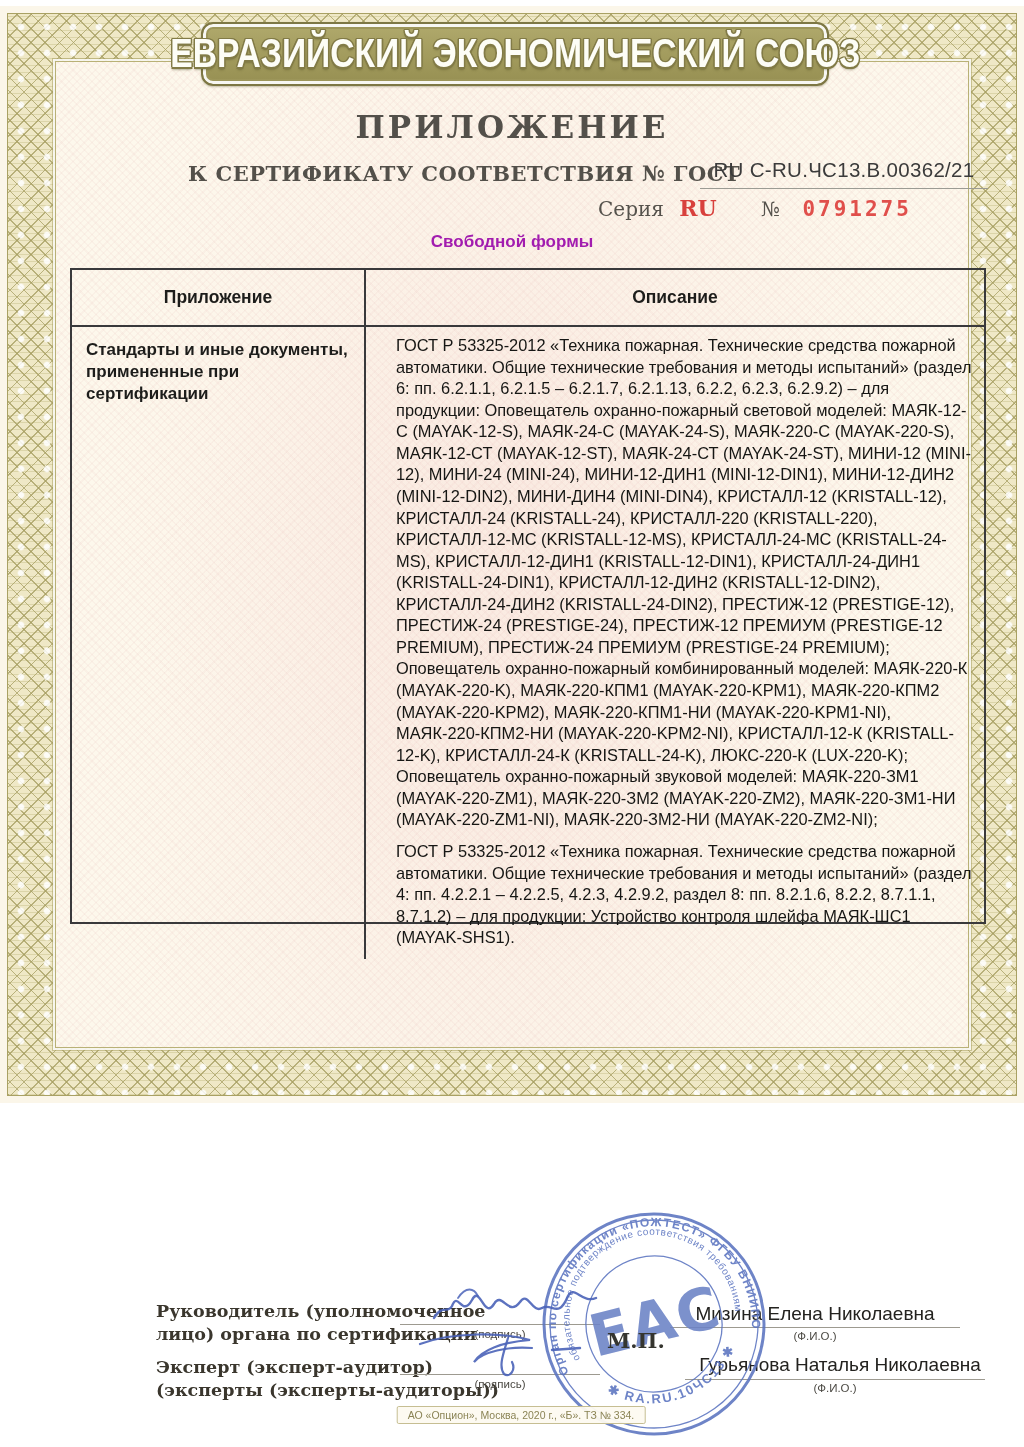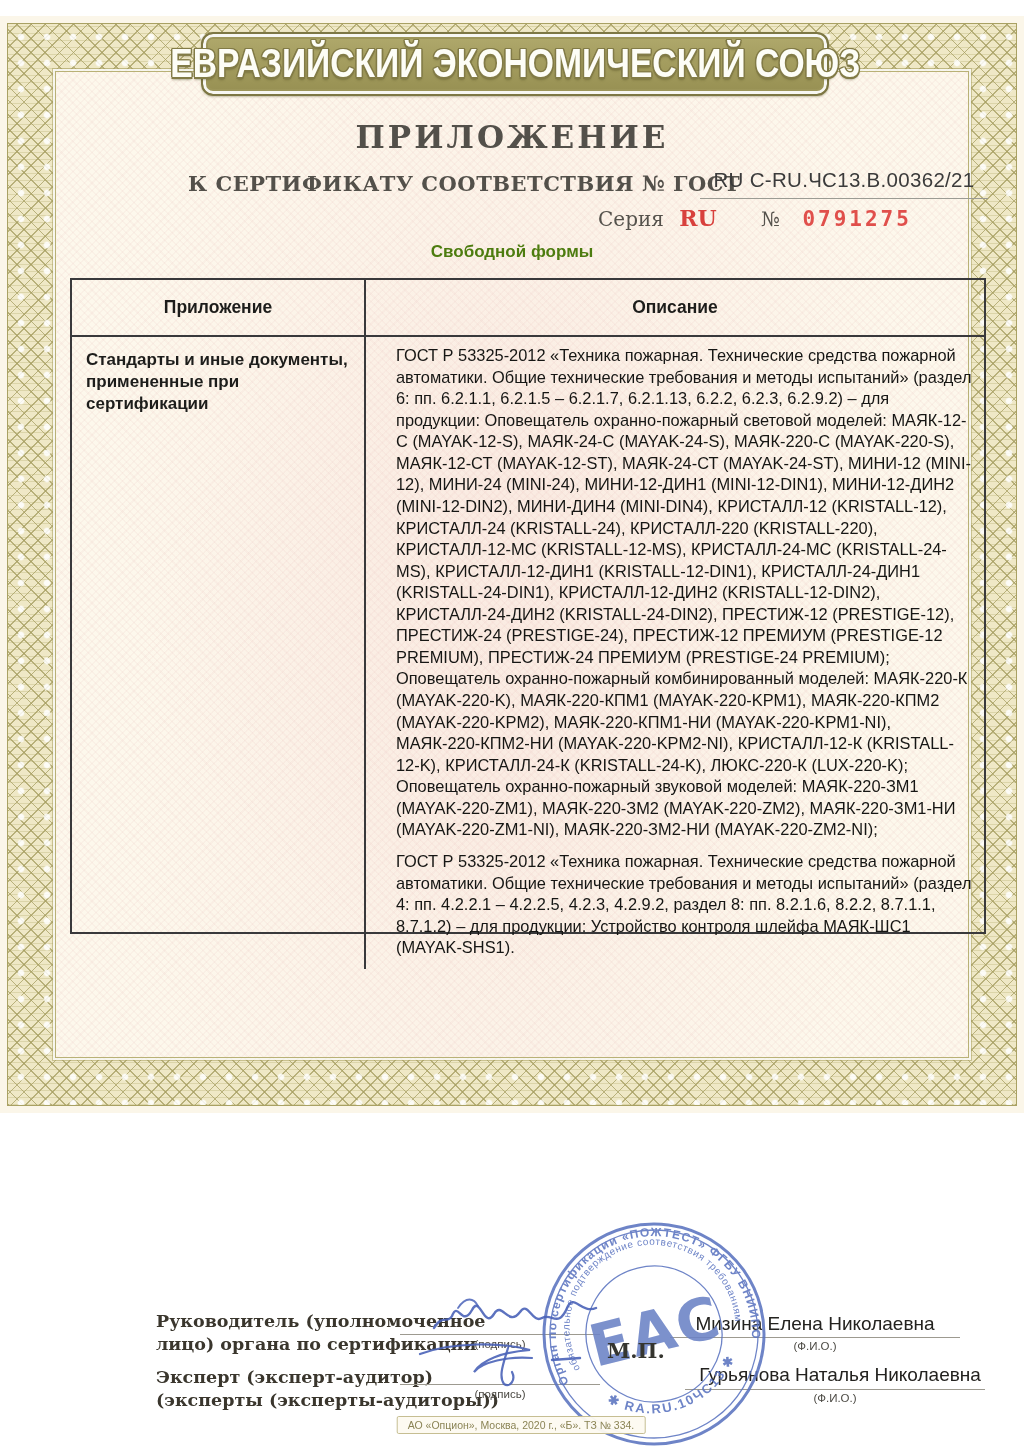--- a/index.html
+++ b/index.html
@@ -1,19 +1,19 @@
 <!DOCTYPE html>
 <html><head>
 <meta charset="utf-8">
 <style>
   * { margin:0; padding:0; box-sizing:border-box; }
   html,body { width:1024px; height:1447px; }
   body { font-family:"Liberation Sans", sans-serif; background:#ffffff; position:relative; overflow:hidden; }
 
-  .page { position:absolute; left:0; top:16px; width:1024px; height:1097px; background:#fbf6e9;padding-left:37px; }
+  .page { position:absolute; left:0; top:6px; width:1024px; height:1097px; background:#fbf6e9;padding-left:37px; }
 
   
   .frame {
     position:absolute; inset:7px;
     border:1px solid #a9a163;
     background:
       radial-gradient(circle, rgba(255,255,255,.85) 2.5px, rgba(255,255,255,0) 4px),
       repeating-linear-gradient(45deg,  rgba(166,158,97,.75) 0 1.2px, transparent 1.2px 10px),
       repeating-linear-gradient(-45deg, rgba(166,158,97,.75) 0 1.2px, transparent 1.2px 10px),
       repeating-linear-gradient(0deg,   rgba(200,193,140,.5) 0 1px, transparent 1px 7px),
@@ -68,21 +68,21 @@
     border-bottom:1.5px solid #9b9b93; padding-bottom:6px;
   }
   .series-line { left:598px; top:189px; font-family:"DejaVu Serif","Liberation Serif", serif; font-size:20px; color:#55524c; }
   .series-label { font-style:normal; }
   .series-value { color:#d8403c; font-weight:bold; font-size:22px; margin-left:9px; }
   .number-sign { margin-left:38px; color:#55524c; }
   .serial-number {
     color:#e04f4b; font-family:"DejaVu Sans Mono", monospace; font-weight:bold;
     font-size:21px; letter-spacing:3px; margin-left:16px;
   }
-  .form-type { left:0; right:0; top:226px; text-align:center; font-weight:bold; font-size:17px; color:#4d7c0f; }
+  .form-type { left:0; right:0; top:226px; text-align:center; font-weight:bold; font-size:17px; color:#a21caf; }
 
   
   .doc-table {
     left:70px; top:262px; width:916px; height:656px;
     display:grid; grid-template-columns:294px 1fr; grid-template-rows:57px 1fr;
     border:2px solid #39393b; background:transparent;
   }
   .cell { border-color:#39393b; }
   .th {
     display:flex; align-items:center; justify-content:center;

